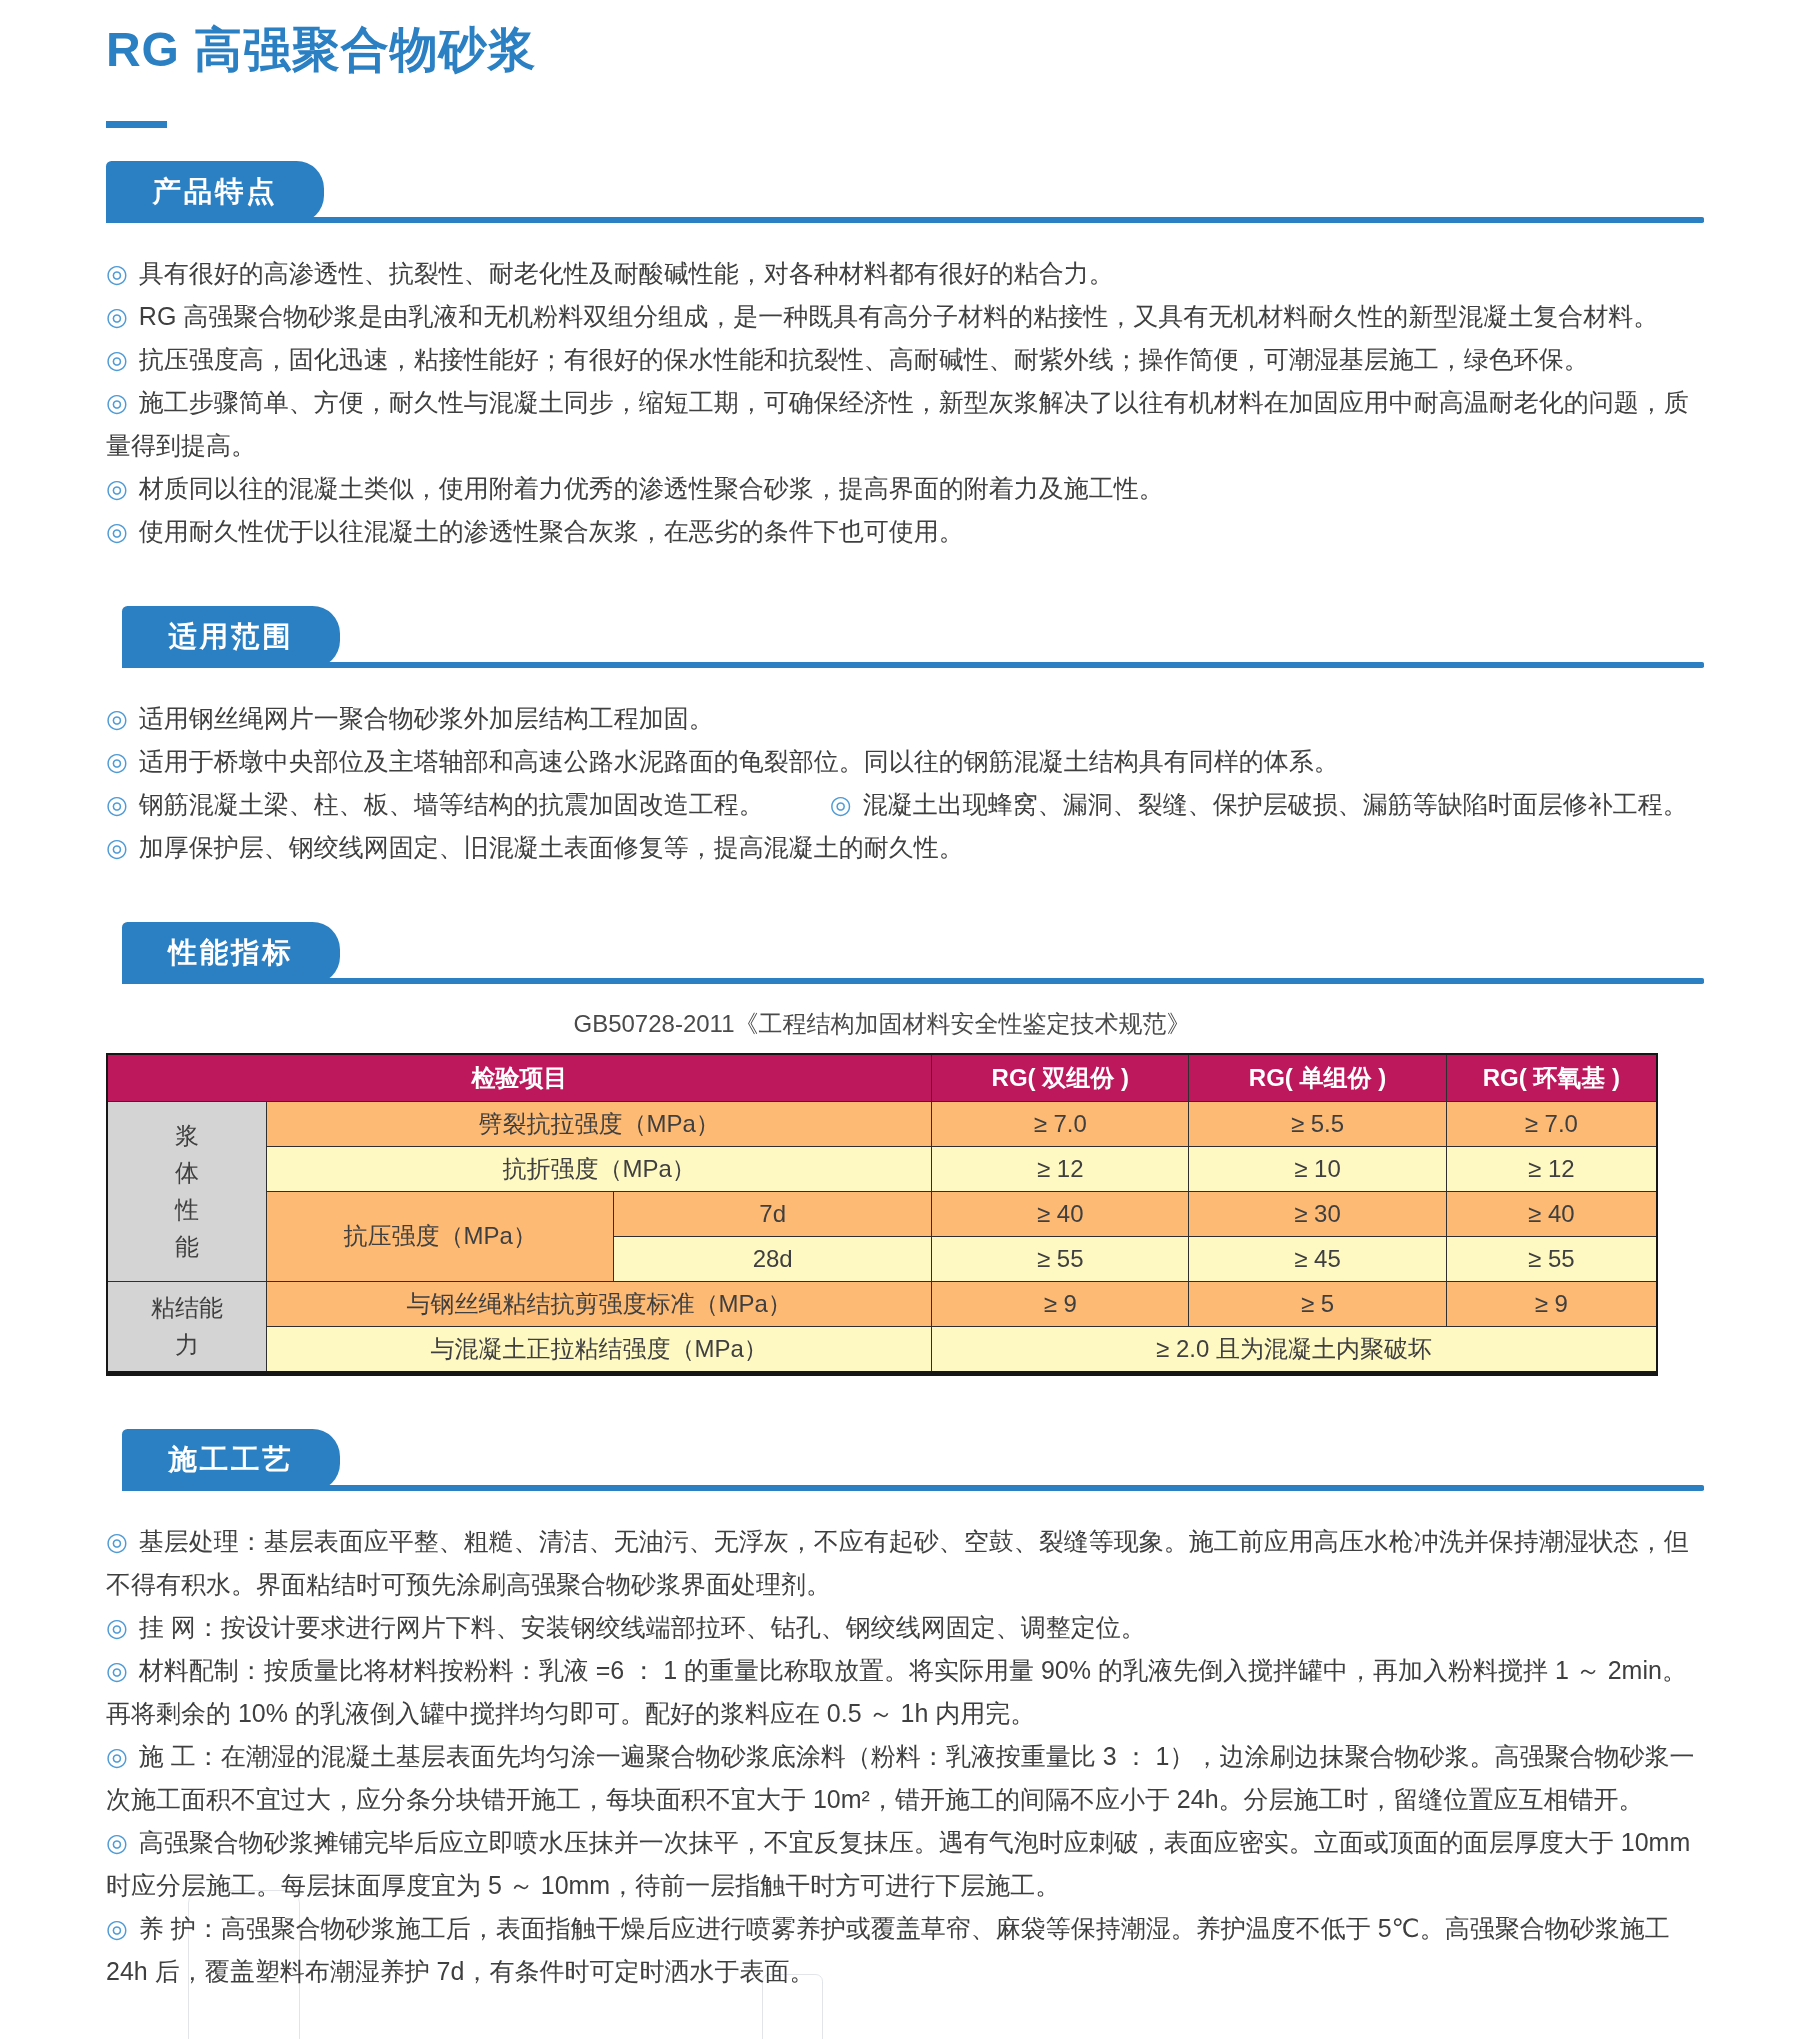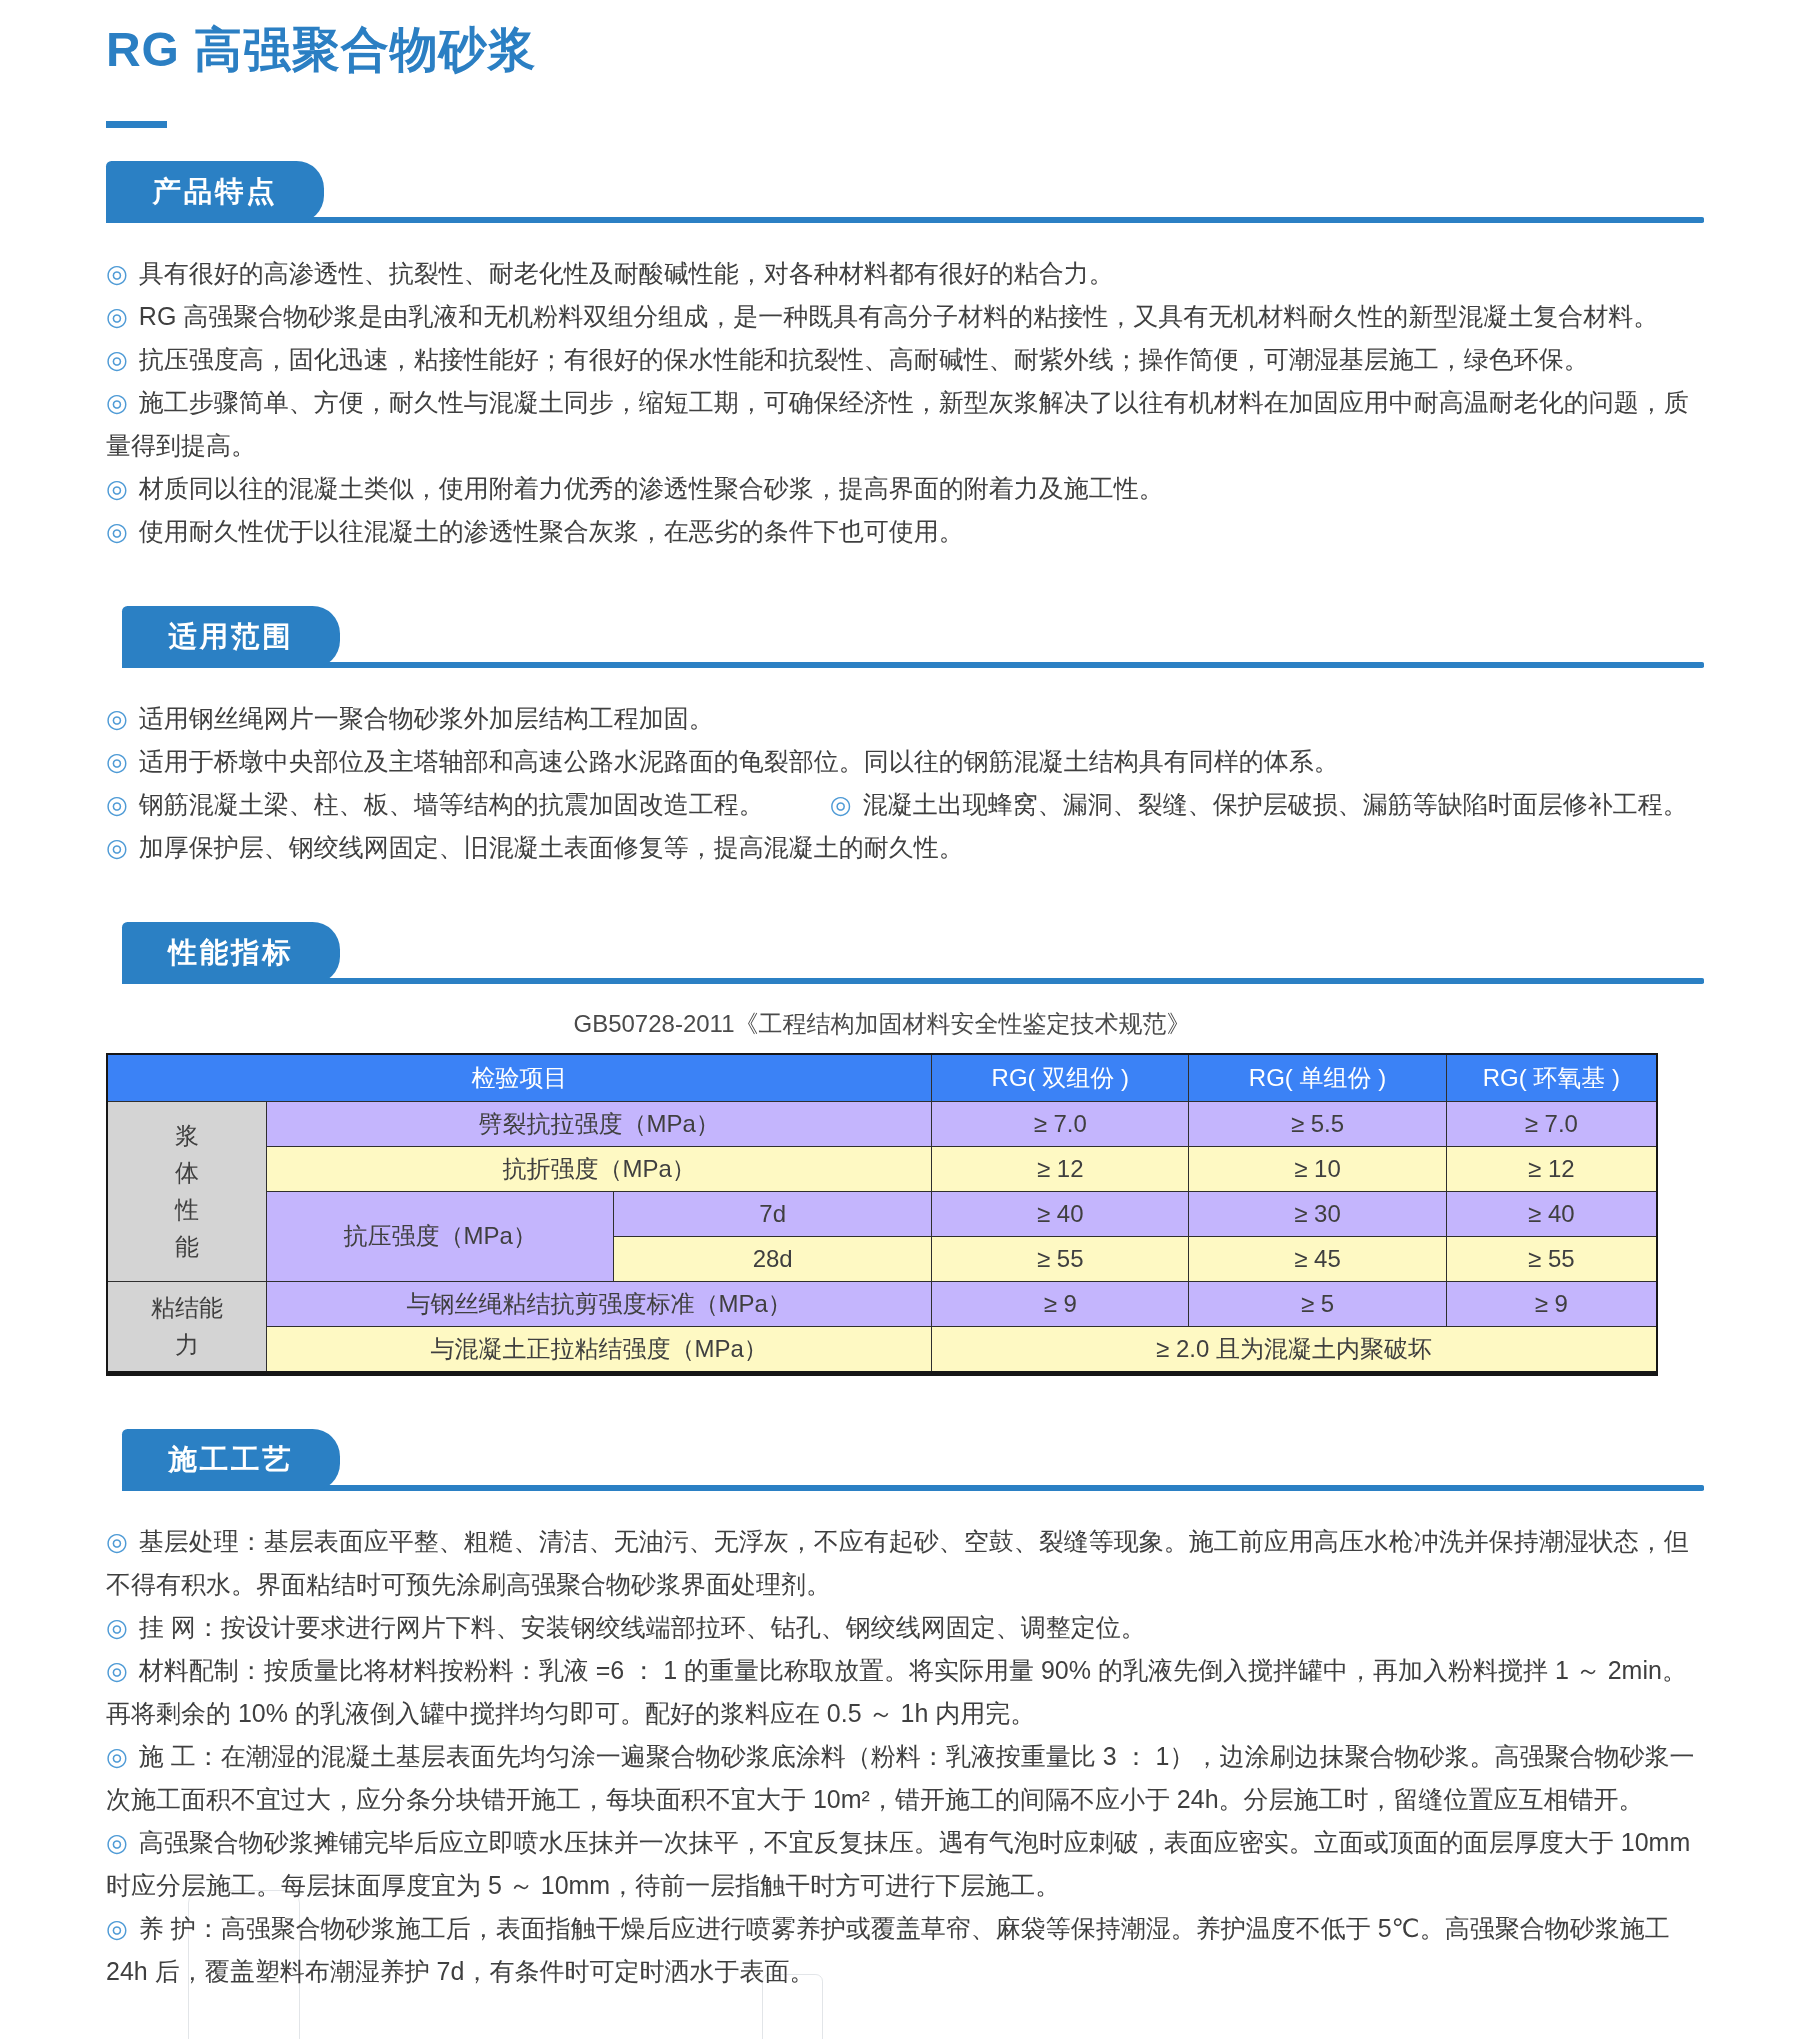--- a/index.html
+++ b/index.html
@@ -44,23 +44,23 @@
     width:1552px;border-collapse:collapse;table-layout:fixed;
     border:2.8px solid #161616;border-bottom-width:5.5px;
     font-size:24px;
   }
   table.perf th, table.perf td{
     border:1.8px solid #2f2f2f;
     text-align:center;vertical-align:middle;
     padding:5.5px 7.3px;height:33px;
   }
   table.perf thead th{
-    background:#3b82f6;color:#ffffff;font-weight:normal;font-size:24px;height:35px;text-align:center;
+    background:#be185d;color:#ffffff;font-weight:bold;font-size:24px;height:35px;text-align:center;
   }
-  table.perf tr.gray td{background:#c4b5fd;}
+  table.perf tr.gray td{background:#fdba74;}
   table.perf tr.white td{background:#fef9c3;}
   td.group{white-space:pre-line;line-height:1.55;background:#d4d4d4 !important;}
   .watermark{position:absolute;z-index:0;border:1.8px solid rgba(150,160,172,0.28);}
   .wm-a{left:188px;top:1890px;width:110px;height:184px;border-radius:13px 13px 0 0;}
   .wm-b{left:762px;top:1974px;width:59px;height:92px;border-radius:7.3px 7.3px 0 0;}
 </style>
 </head>
 <body>
 
 <div class="page">

